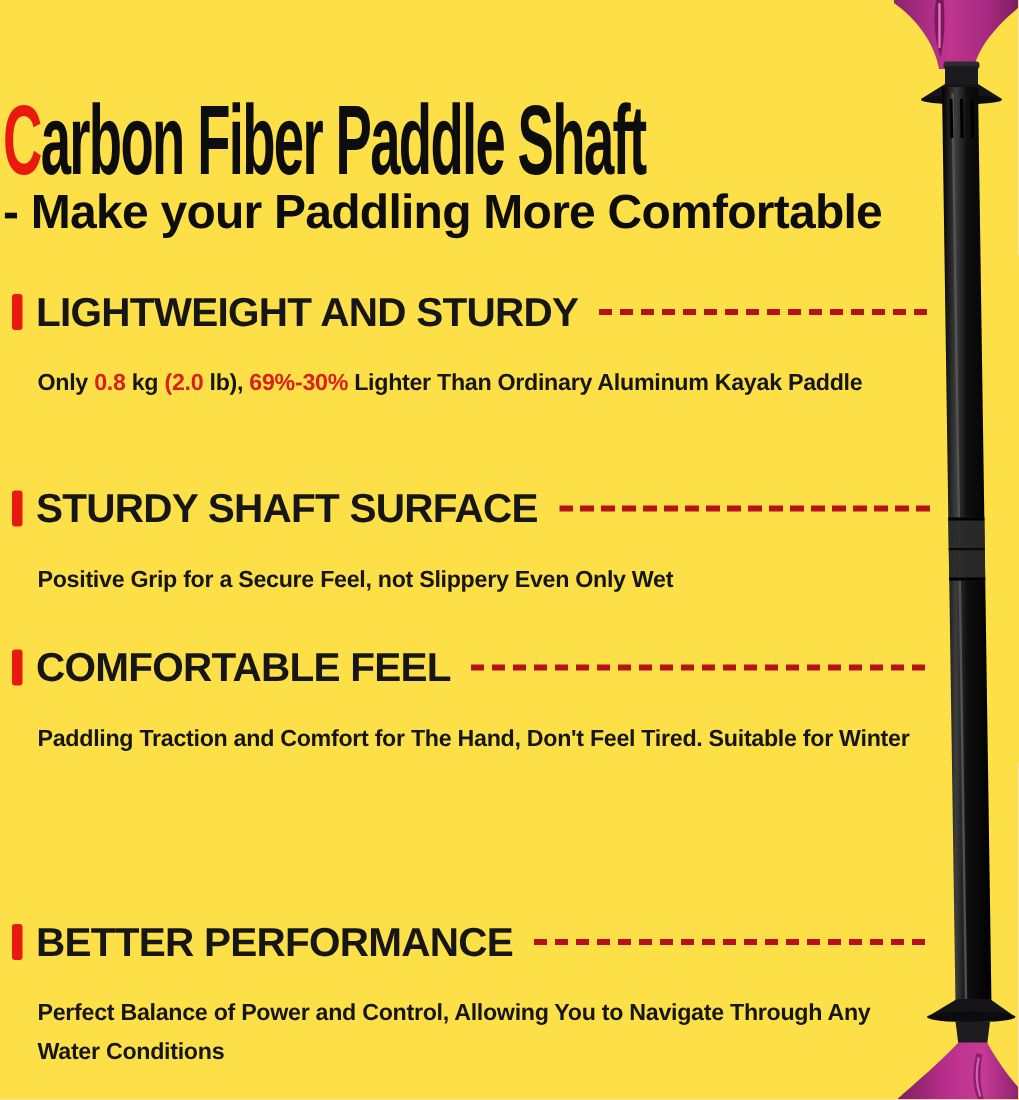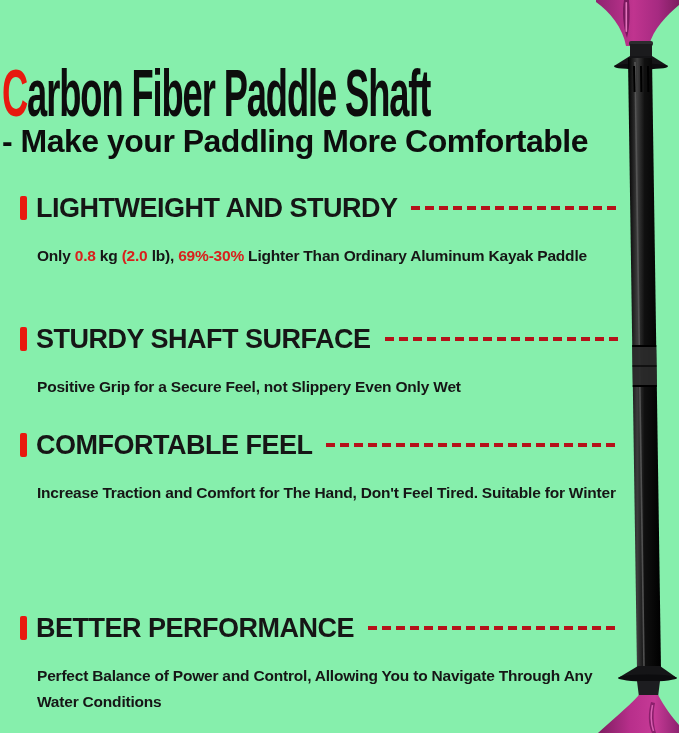--- a/index.html
+++ b/index.html
@@ -1,35 +1,35 @@
 <!DOCTYPE html>
 <html style="--accent: #e8190f; --em: #d9201c; --dash: #b5121a;"><head>
 <meta charset="utf-8">
 <style>
   html,body{margin:0;padding:0;background:#e9e9e9;}
   .canvas{
-    position:relative;width:679px;height:733px;background:#86efac;
+    position:relative;width:679px;height:733px;background:#fde047;
     overflow:hidden;font-family:"Liberation Sans",sans-serif;
     margin:0 auto;
   }
   
   .title{
     position:absolute;top:16px;left:2px;
     font-size:66px;font-weight:bold;line-height:1;
     letter-spacing:-2px;white-space:nowrap;color:#0d0d0d;
     transform:scaleX(0.55);transform-origin:left top;
   }
   .title .accent{color:var(--accent,#e8190f);}
   .subtitle{
     position:absolute;top:96px;left:2px;
     font-size:32px;font-weight:bold;letter-spacing:-0.5px;
     color:#0d0d0d;white-space:nowrap;
   }
   
-  .feature{position:absolute;left:0;width:620px;padding-left:20px;box-sizing:border-box;}
+  .feature{position:absolute;left:0;width:620px;padding-left:8px;box-sizing:border-box;}
   .feature-head{display:flex;align-items:center;height:30px;}
   .accent-bar{
     width:7px;height:24px;border-radius:2px;flex:none;
     background:var(--accent,#e8190f);
   }
   .feature-heading{
     margin:0 0 0 9px;font-size:27px;font-weight:bold;
     letter-spacing:-0.5px;color:#161616;white-space:nowrap;
   }
   .dash-line{
@@ -74,21 +74,21 @@
     </div>
     <p class="feature-desc">Positive Grip for a Secure Feel, not Slippery Even Only Wet</p>
   </section>
 
   <section class="feature s3">
     <div class="feature-head">
       <span class="accent-bar"></span>
       <h3 class="feature-heading">COMFORTABLE FEEL</h3>
       <span class="dash-line"></span>
     </div>
-    <p class="feature-desc">Increase Traction and Comfort for The Hand, Don't Feel Tired. Suitable for Winter</p>
+    <p class="feature-desc">Paddling Traction and Comfort for The Hand, Don't Feel Tired. Suitable for Winter</p>
   </section>
 
   <section class="feature s4">
     <div class="feature-head">
       <span class="accent-bar"></span>
       <h3 class="feature-heading">BETTER PERFORMANCE</h3>
       <span class="dash-line"></span>
     </div>
     <p class="feature-desc wrap">Perfect Balance of Power and Control, Allowing You to Navigate Through Any
 Water Conditions</p>

